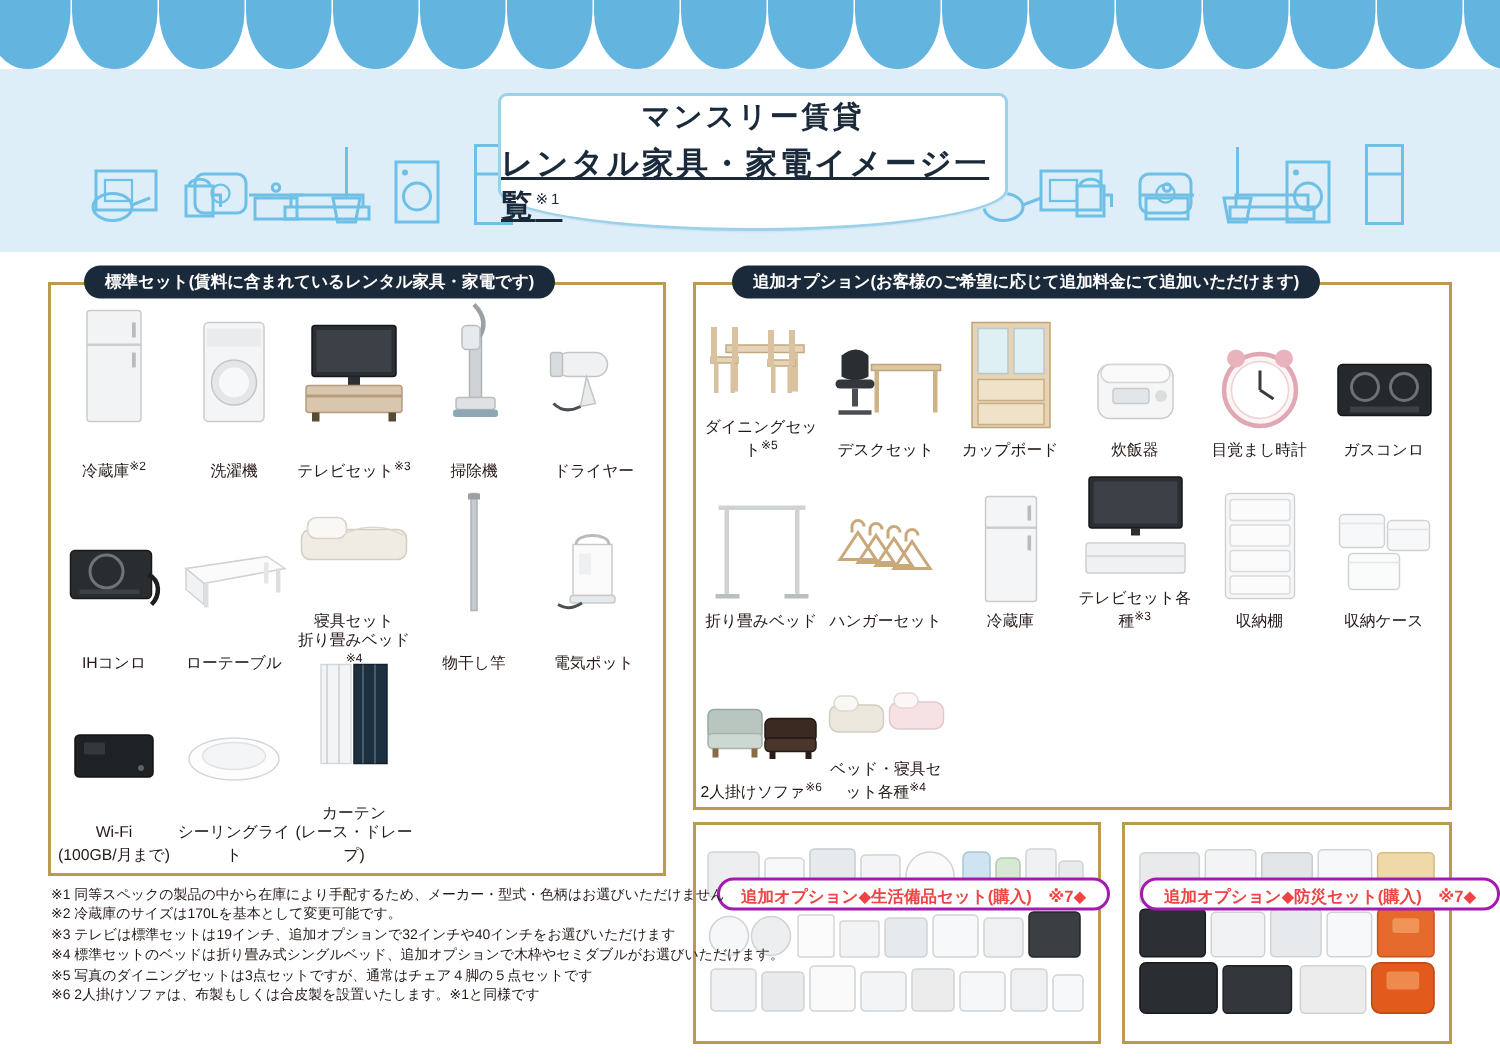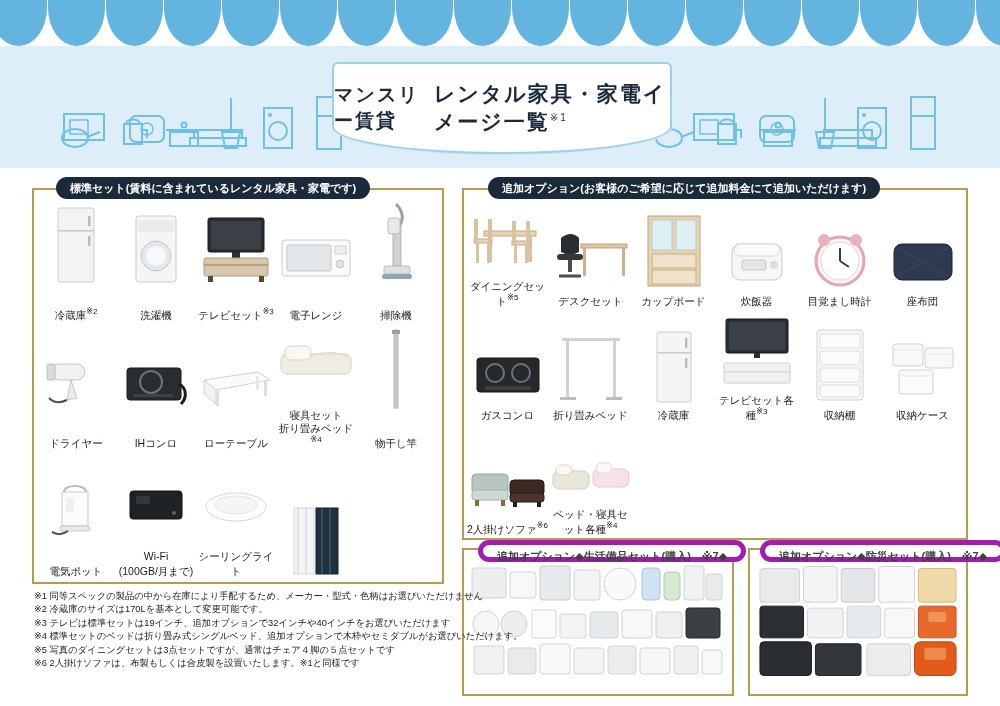--- a/index.html
+++ b/index.html
@@ -38,46 +38,46 @@
   }
   .hdr-icons.left{left:60px;}
   .hdr-icons.right{right:60px;}
   .hdr-icons svg{display:block;}
   .title-plate{
     position:absolute;left:332px;top:62px;width:336px;height:88px;
     background:#ffffff;
     border:2px solid #9fd0ea;
     border-radius:6px 6px 50% 50% / 6px 6px 30% 30%;
     box-shadow:0 1px 0 #cfe7f4;
-    display:flex;flex-direction:row;align-items:center;justify-content:center;
+    display:flex;flex-direction:column;align-items:center;justify-content:center;
     gap:4px;
   }
   .title-plate .l1{font-size:19px;font-weight:bold;letter-spacing:2px;color:#1b2a3a;}
-  .title-plate .l2{font-size:21px;font-weight:bold;letter-spacing:2px;color:#1b2a3a;}
+  .title-plate .l2{font-size:21px;font-weight:bold;letter-spacing:2px;color:#1b2a3a;text-decoration:underline;}
   .title-plate .l2 sup{font-size:10px;font-weight:normal;vertical-align:super;}
 
   
   .panel{
     position:absolute;
     border:2px solid #b99a4e;
     background:#ffffff;
     box-sizing:border-box;
   }
   .panel-title{
     position:absolute;
     height:22px;line-height:22px;
     background:#1b2a3a;color:#ffffff;
     font-size:11px;font-weight:bold;
     border-radius:11px;
     text-align:center;
     white-space:nowrap;
     padding:0 14px;
     box-sizing:border-box;
   }
-  .panel-title.gold{background:#ffffff;color:#404040;border:5px solid #a21caf;}
+  .panel-title.gold{background:#ffffff;color:#ef4444;border:2px solid #a21caf;margin-top:45px;}
 
   
   #panel-standard{left:32px;top:188px;width:412px;height:396px;}
   #title-standard{left:56px;top:177px;}
   #panel-option{left:462px;top:188px;width:506px;height:352px;}
   #title-option{left:488px;top:177px;}
   #panel-living{left:462px;top:548px;width:272px;height:148px;}
   #title-living{left:478px;top:540px;}
   #panel-bousai{left:748px;top:548px;width:220px;height:148px;}
   #title-bousai{left:760px;top:540px;}
@@ -257,31 +257,20 @@
           <rect x="34" y="40" width="8" height="6" fill="#2b2f33"></rect>
           <rect x="6" y="46" width="64" height="18" rx="2" fill="#d8c6ae" stroke="#b49c7c"></rect>
           <rect x="6" y="52" width="64" height="2" fill="#b49c7c"></rect>
           <rect x="10" y="64" width="5" height="6" fill="#5a4a34"></rect>
           <rect x="61" y="64" width="5" height="6" fill="#5a4a34"></rect>
         </svg>
     </div>
     <div class="cap"><span>テレビセット</span><sup>※3</sup></div>
   </div>
 
-  <div class="cell">
-    <div class="art">
-      <svg width="76" height="52" viewBox="0 0 76 52">
-          <rect x="4" y="8" width="68" height="36" rx="3" fill="#fafafa" stroke="#c9ccce"></rect>
-          <rect x="9" y="13" width="44" height="26" rx="2" fill="#e3e6e8" stroke="#c3c7c9"></rect>
-          <rect x="57" y="14" width="11" height="8" fill="#eceef0" stroke="#cfd2d4"></rect>
-          <circle cx="62" cy="32" r="4" fill="#dfe2e4" stroke="#c3c7c9"></circle>
-        </svg>
-    </div>
-    <div class="cap"><span>電子レンジ</span><sup></sup></div>
-  </div>
 
   <div class="cell">
     <div class="art">
       <svg width="44" height="86" viewBox="0 0 44 86">
           <path d="M22 6 C30 14 30 22 24 30" stroke="#9aa0a4" stroke-width="3" fill="none"></path>
           <rect x="19" y="28" width="8" height="40" fill="#cfd3d6" stroke="#aeb3b6"></rect>
           <rect x="14" y="20" width="12" height="16" rx="3" fill="#e7eaec" stroke="#b8bdc0"></rect>
           <rect x="10" y="68" width="26" height="8" rx="2" fill="#dfe2e4" stroke="#b8bdc0"></rect>
           <rect x="8" y="76" width="30" height="5" rx="2" fill="#8fa6b5"></rect>
         </svg>
@@ -385,20 +374,22 @@
   </div>
 
   <div class="cell">
     <div class="art">
       <svg width="56" height="76" viewBox="0 0 56 76">
           <rect x="6" y="6" width="20" height="66" fill="#f3f4f5" stroke="#d6d9db"></rect>
           <rect x="28" y="6" width="22" height="66" fill="#1d3040" stroke="#14212c"></rect>
           <path d="M10 6v66M18 6v66M34 6v66M42 6v66" stroke="#9aa8b2" stroke-width="0.8" opacity="0.6"></path>
         </svg>
     </div>
+    <div class="cap"><span>カーテン
+(レース・ドレープ)</span><sup></sup></div>
   </div>
 </div>
 
 <div class="panel" id="panel-option"></div>
 <div class="panel-title" id="title-option">追加オプション(お客様のご希望に応じて追加料金にて追加いただけます)</div>
 
 <div class="grid" id="grid-option">
 
   <div class="cell">
     <div class="art">
@@ -467,29 +458,20 @@
           <circle cx="31" cy="33" r="24" fill="#fdf4f4" stroke="#e0a7b4" stroke-width="3"></circle>
           <circle cx="31" cy="33" r="19" fill="#ffffff" stroke="#ead3d8"></circle>
           <path d="M31 33 V20 M31 33 l9 6" stroke="#3a3a3a" stroke-width="2"></path>
           <circle cx="15" cy="12" r="6" fill="#e8b3bd"></circle>
           <circle cx="47" cy="12" r="6" fill="#e8b3bd"></circle>
         </svg>
     </div>
     <div class="cap"><span>目覚まし時計</span><sup></sup></div>
   </div>
 
-  <div class="cell">
-    <div class="art">
-      <svg width="70" height="58" viewBox="0 0 70 58">
-          <rect x="6" y="12" width="58" height="36" rx="8" fill="#2f3a50" stroke="#1d2536"></rect>
-          <path d="M10 16 l50 28 M60 16 l-50 28" stroke="#3c4862" stroke-width="1"></path>
-        </svg>
-    </div>
-    <div class="cap"><span>座布団</span><sup></sup></div>
-  </div>
 
   <div class="cell">
     <div class="art">
       <svg width="74" height="58" viewBox="0 0 74 58">
           <rect x="6" y="12" width="62" height="34" rx="3" fill="#26292c" stroke="#141618"></rect>
           <circle cx="24" cy="27" r="9" fill="none" stroke="#6c7277" stroke-width="2"></circle>
           <circle cx="50" cy="27" r="9" fill="none" stroke="#6c7277" stroke-width="2"></circle>
           <rect x="14" y="40" width="46" height="4" fill="#3a4044"></rect>
         </svg>
     </div>
@@ -502,20 +484,37 @@
           <rect x="6" y="10" width="58" height="3" fill="#cfd3d6"></rect>
           <rect x="10" y="13" width="3" height="56" fill="#cfd3d6"></rect>
           <rect x="57" y="13" width="3" height="56" fill="#cfd3d6"></rect>
           <rect x="4" y="69" width="16" height="3" fill="#b9bec1"></rect>
           <rect x="50" y="69" width="16" height="3" fill="#b9bec1"></rect>
         </svg>
     </div>
     <div class="cap"><span>折り畳みベッド</span><sup></sup></div>
   </div>
 
+  <div class="cell">
+    <div class="art">
+      <svg width="74" height="64" viewBox="0 0 74 64">
+          <g stroke="#c9a97a" fill="none" stroke-width="2">
+        <path d="M14 16 v-4 a4 4 0 0 1 8 0"></path>
+            <path d="M6 34 l12-18 l12 18 z"></path>
+        <path d="M26 18 v-4 a4 4 0 0 1 8 0"></path>
+            <path d="M18 36 l12-18 l12 18 z"></path>
+        <path d="M38 20 v-4 a4 4 0 0 1 8 0"></path>
+            <path d="M30 38 l12-18 l12 18 z"></path>
+        <path d="M50 22 v-4 a4 4 0 0 1 8 0"></path>
+            <path d="M42 40 l12-18 l12 18 z"></path>
+      </g>
+        </svg>
+    </div>
+    <div class="cap"><span>ハンガーセット</span><sup></sup></div>
+  </div>
 
   <div class="cell">
     <div class="art">
       <svg width="50" height="74" viewBox="0 0 50 74">
           <rect x="8" y="2" width="34" height="70" rx="2" fill="#f4f5f6" stroke="#c9ccce"></rect>
           <rect x="8" y="22" width="34" height="1.6" fill="#c9ccce"></rect>
           <rect x="36" y="8" width="2.4" height="10" fill="#b9bcbe"></rect>
           <rect x="36" y="28" width="2.4" height="10" fill="#b9bcbe"></rect>
         </svg>
     </div>

